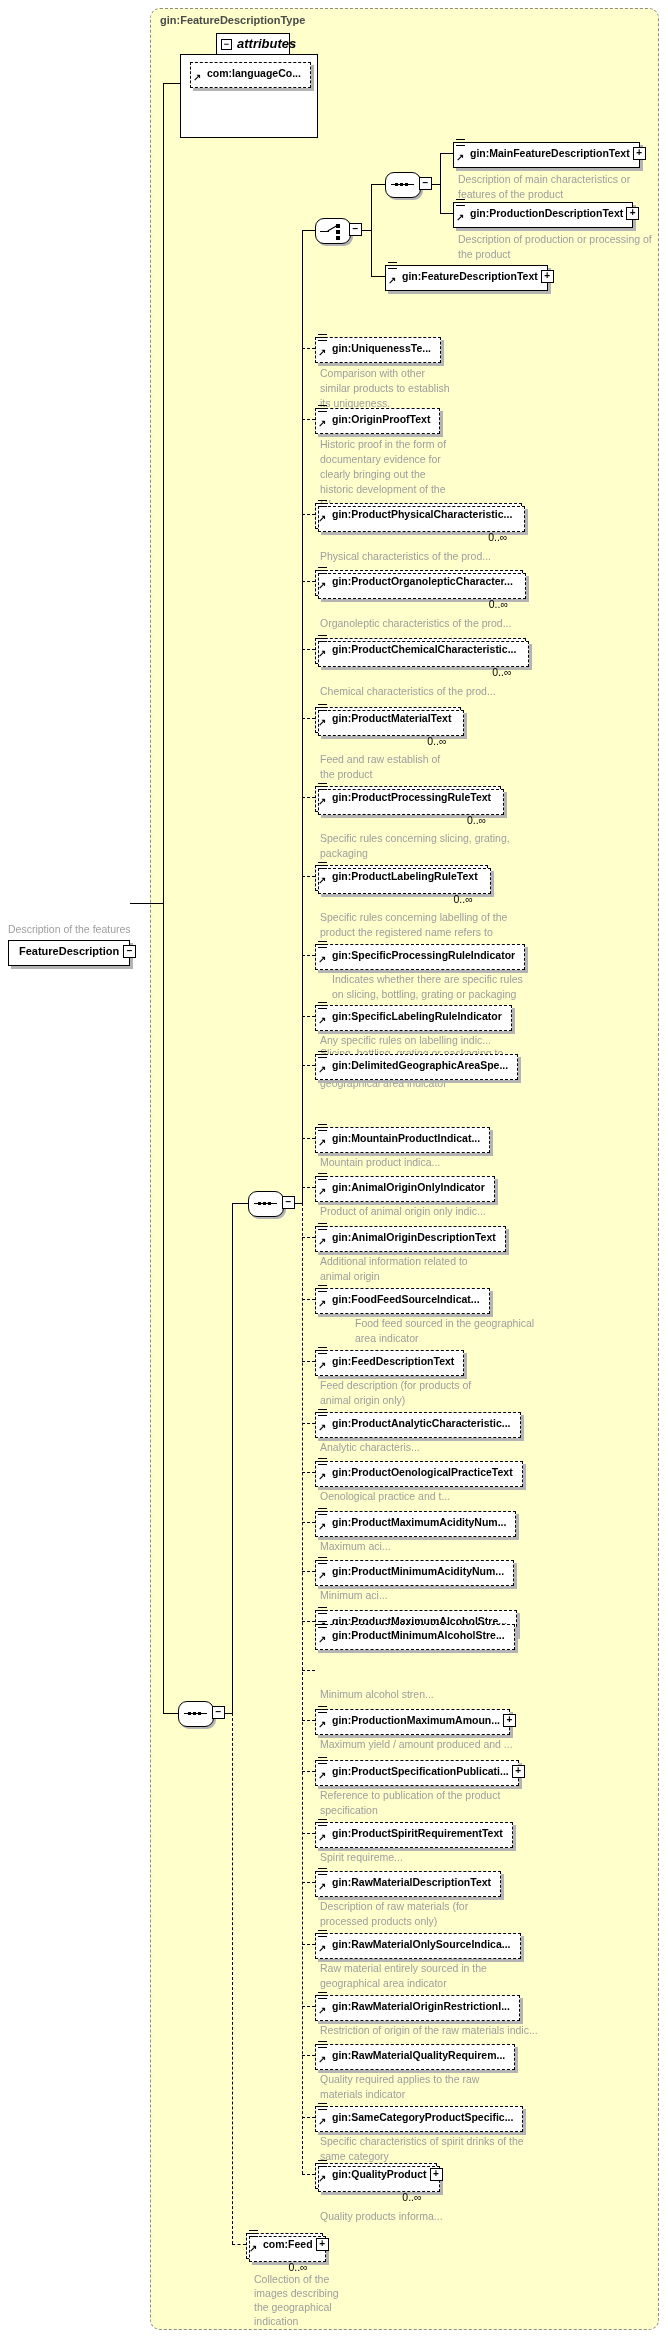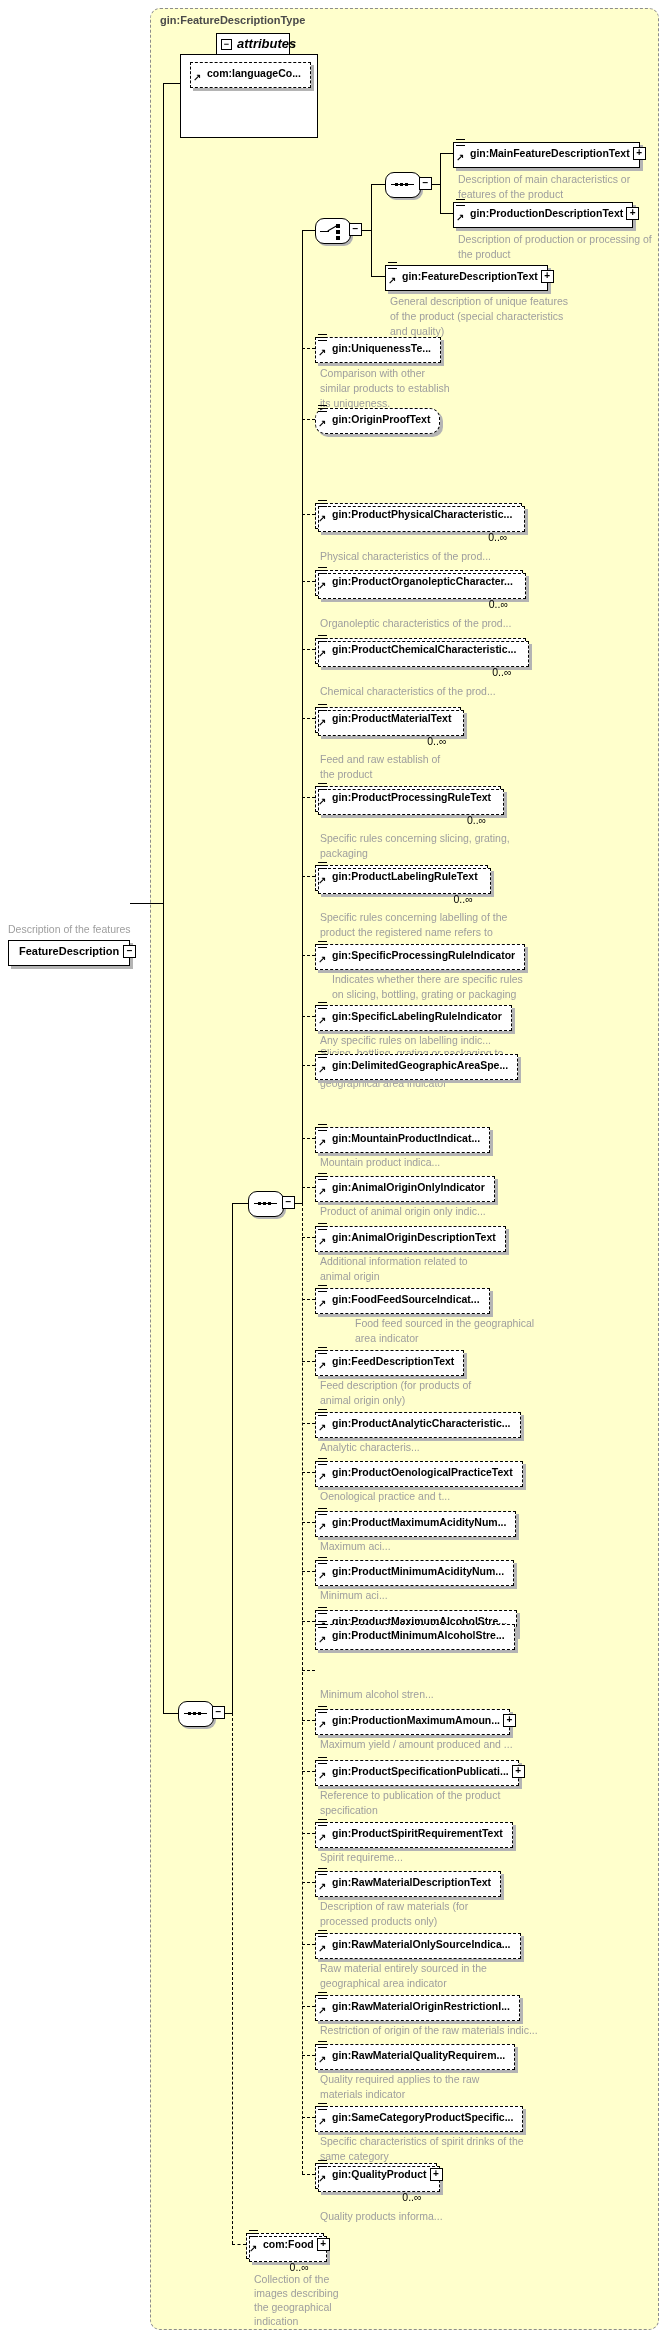--- a/index.html
+++ b/index.html
@@ -163,32 +163,34 @@
     <div class="ann" style="left: 458px; top: 172px; line-height: 15px;">
       <div>Description of main characteristics or</div>
       <div>features of the product</div>
     </div>
     <div class="ebox" style="left: 453px; top: 202px;"><span class="eicon"></span><span>gin:ProductionDescriptionText</span><span class="pbox"></span></div>
     <div class="ann" style="left: 458px; top: 232px; line-height: 15px;">
       <div>Description of production or processing of</div>
       <div>the product</div>
     </div>
     <div class="ebox" style="left: 385px; top: 265px;"><span class="eicon"></span><span>gin:FeatureDescriptionText</span><span class="pbox"></span></div>
-    <div class="ann" style="left: 390px; top: 294px; line-height: 15px;">
-      <div>General description of unique features</div>
-      <div>of the product (special characteristics</div>
-      <div>and quality)</div>
-    </div>
     <div class="ebox opt" style="left: 315px; top: 337px;"><span class="eicon"></span><span>gin:UniquenessTe...</span></div>
     <div class="ann" style="left: 320px; top: 366px; line-height: 15px;">
       <div>Comparison with other</div>
       <div>similar products to establish</div>
       <div>its uniqueness.</div>
     </div>
-    <div class="ebox opt" style="left: 315px; top: 408px; border-radius: 10px;"><span class="eicon"></span><span>gin:OriginProofText</span></div>
+    <div class="ebox opt" style="left: 315px; top: 408px;"><span class="eicon"></span><span>gin:OriginProofText</span></div>
+    <div class="ann" style="left: 320px; top: 437px; line-height: 15px;">
+      <div>Historic proof in the form of</div>
+      <div>documentary evidence for</div>
+      <div>clearly bringing out the</div>
+      <div>historic development of the</div>
+      <div>GI</div>
+    </div>
     <div class="ebox opt multi" style="left: 315px; top: 503px;"><span class="eicon"></span><span>gin:ProductPhysicalCharacteristic...</span><span class="occ">0..∞</span></div>
     <div class="ann" style="left: 320px; top: 549px; line-height: 15px;">
       <div>Physical characteristics of the prod...</div>
     </div>
     <div class="ebox opt multi" style="left: 315px; top: 570px;"><span class="eicon"></span><span>gin:ProductOrganolepticCharacter...</span><span class="occ">0..∞</span></div>
     <div class="ann" style="left: 320px; top: 616px; line-height: 15px;">
       <div>Organoleptic characteristics of the prod...</div>
     </div>
     <div class="ebox opt multi" style="left: 315px; top: 638px;"><span class="eicon"></span><span>gin:ProductChemicalCharacteristic...</span><span class="occ">0..∞</span></div>
     <div class="ann" style="left: 320px; top: 684px; line-height: 15px;">
@@ -305,20 +307,20 @@
     </div>
     <div class="ebox opt" style="left: 315px; top: 2106px;"><span class="eicon"></span><span>gin:SameCategoryProductSpecific...</span></div>
     <div class="ann" style="left: 320px; top: 2134px; line-height: 15px;">
       <div>Specific characteristics of spirit drinks of the</div>
       <div>same category</div>
     </div>
     <div class="ebox opt multi" style="left: 315px; top: 2163px;"><span class="eicon"></span><span>gin:QualityProduct</span><span class="pbox"></span><span class="occ">0..∞</span></div>
     <div class="ann" style="left: 320px; top: 2209px; line-height: 15px;">
       <div>Quality products informa...</div>
     </div>
-    <div class="ebox opt multi" style="left: 246px; top: 2233px;"><span class="eicon"></span><span>com:Food</span><span class="pbox"></span><span class="occ">0..∞</span></div>
+    <div class="ebox opt multi" style="left: 246px; top: 2233px;"><span class="eicon"></span><span>com:Feed</span><span class="pbox"></span><span class="occ">0..∞</span></div>
     <div class="ann" style="left: 254px; top: 2272px; line-height: 14px;">
       <div>Collection of the</div>
       <div>images describing</div>
       <div>the geographical</div>
       <div>indication</div>
     </div>
   </div>
 
 </body></html>

